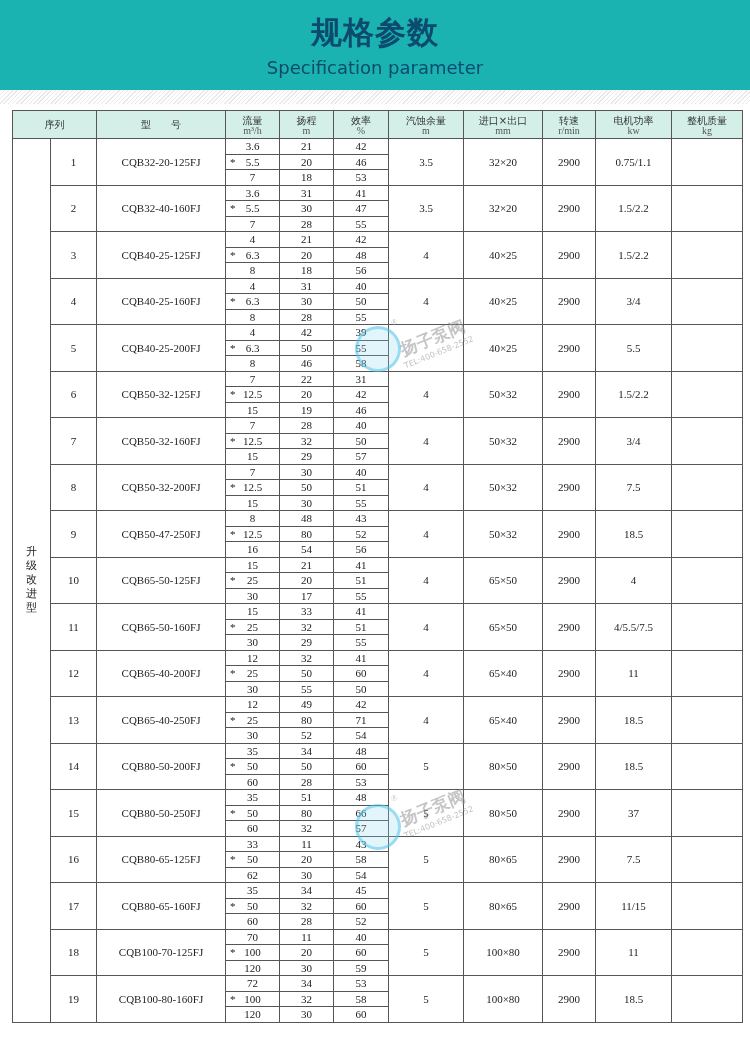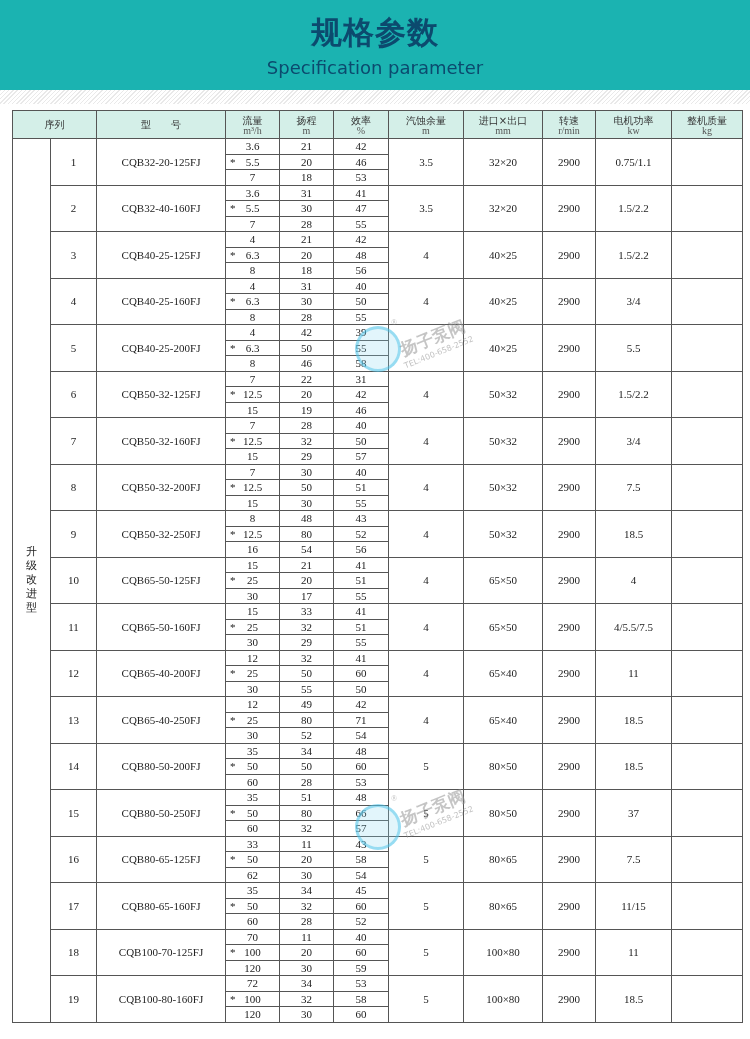--- a/index.html
+++ b/index.html
@@ -299,21 +299,21 @@
       </tr>
       <tr>
         <td class="sub flow">
           <span class="val">15</span>
         </td>
         <td class="sub">30</td>
         <td class="sub">55</td>
       </tr>
       <tr>
         <td rowspan="3" class="merge">9</td>
-        <td rowspan="3" class="merge">CQB50-32-250FJ</td>
+        <td rowspan="3" class="merge">CQB50-47-250FJ</td>
         <td class="sub flow">
           <span class="val">8</span>
         </td>
         <td class="sub">48</td>
         <td class="sub">43</td>
         <td rowspan="3" class="merge">4</td>
         <td rowspan="3" class="merge">50×32</td>
         <td rowspan="3" class="merge">2900</td>
         <td rowspan="3" class="merge">18.5</td>
         <td rowspan="3" class="merge"></td>

